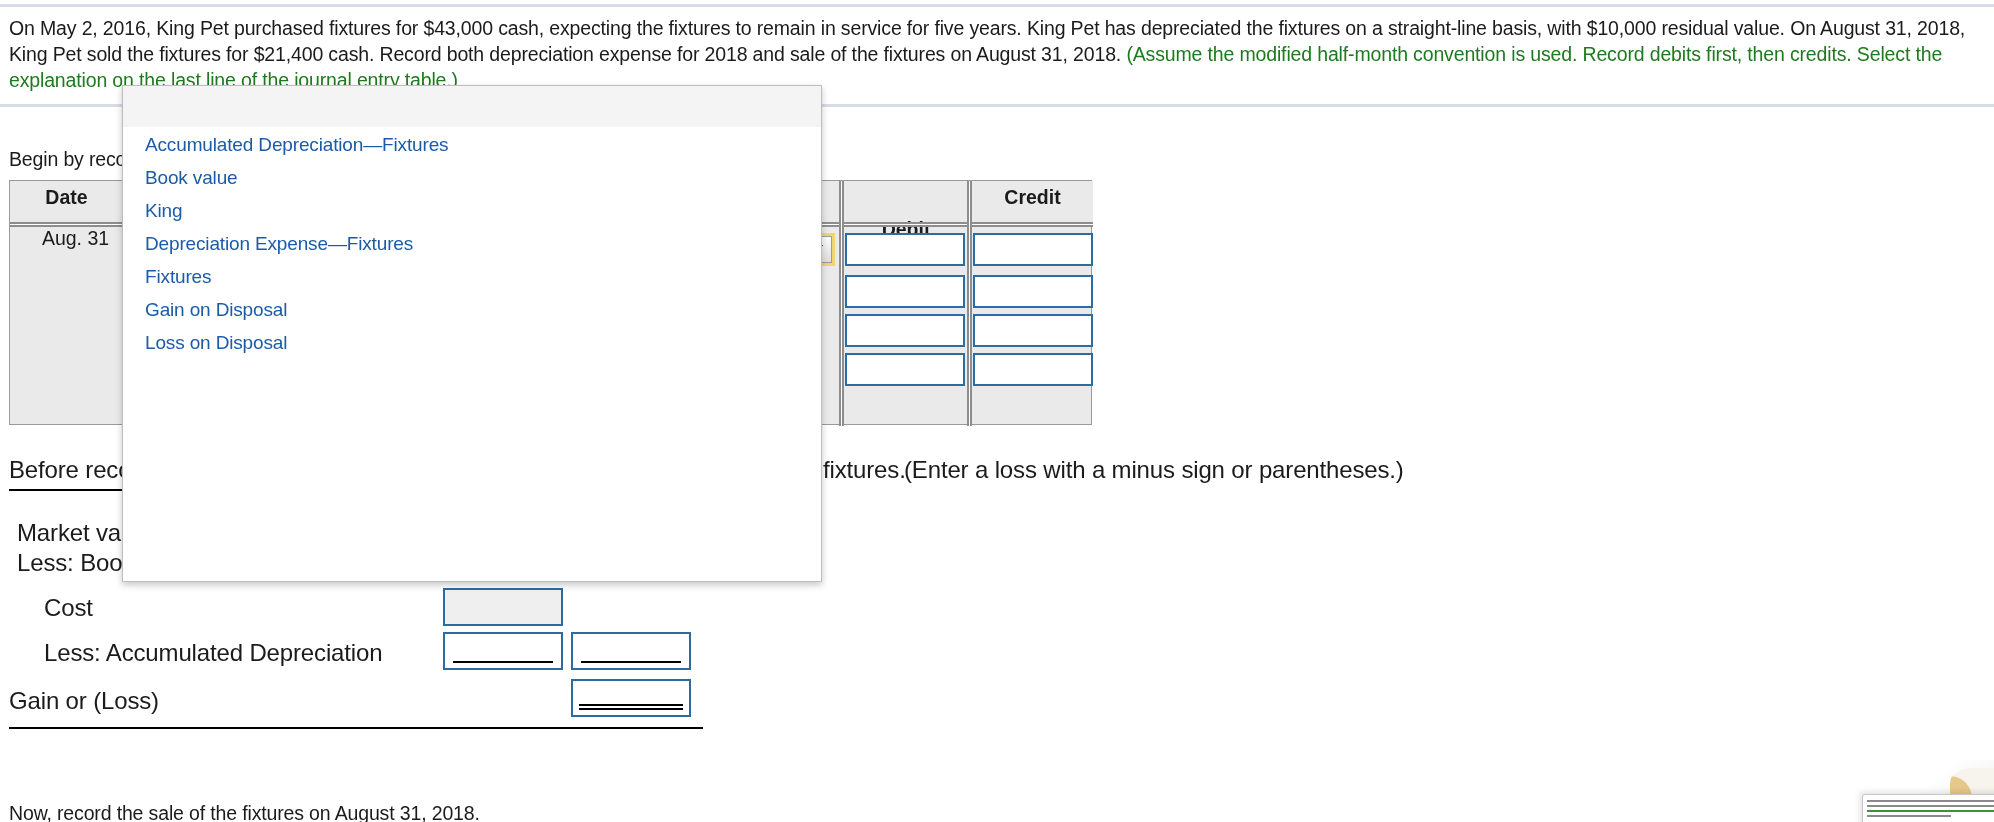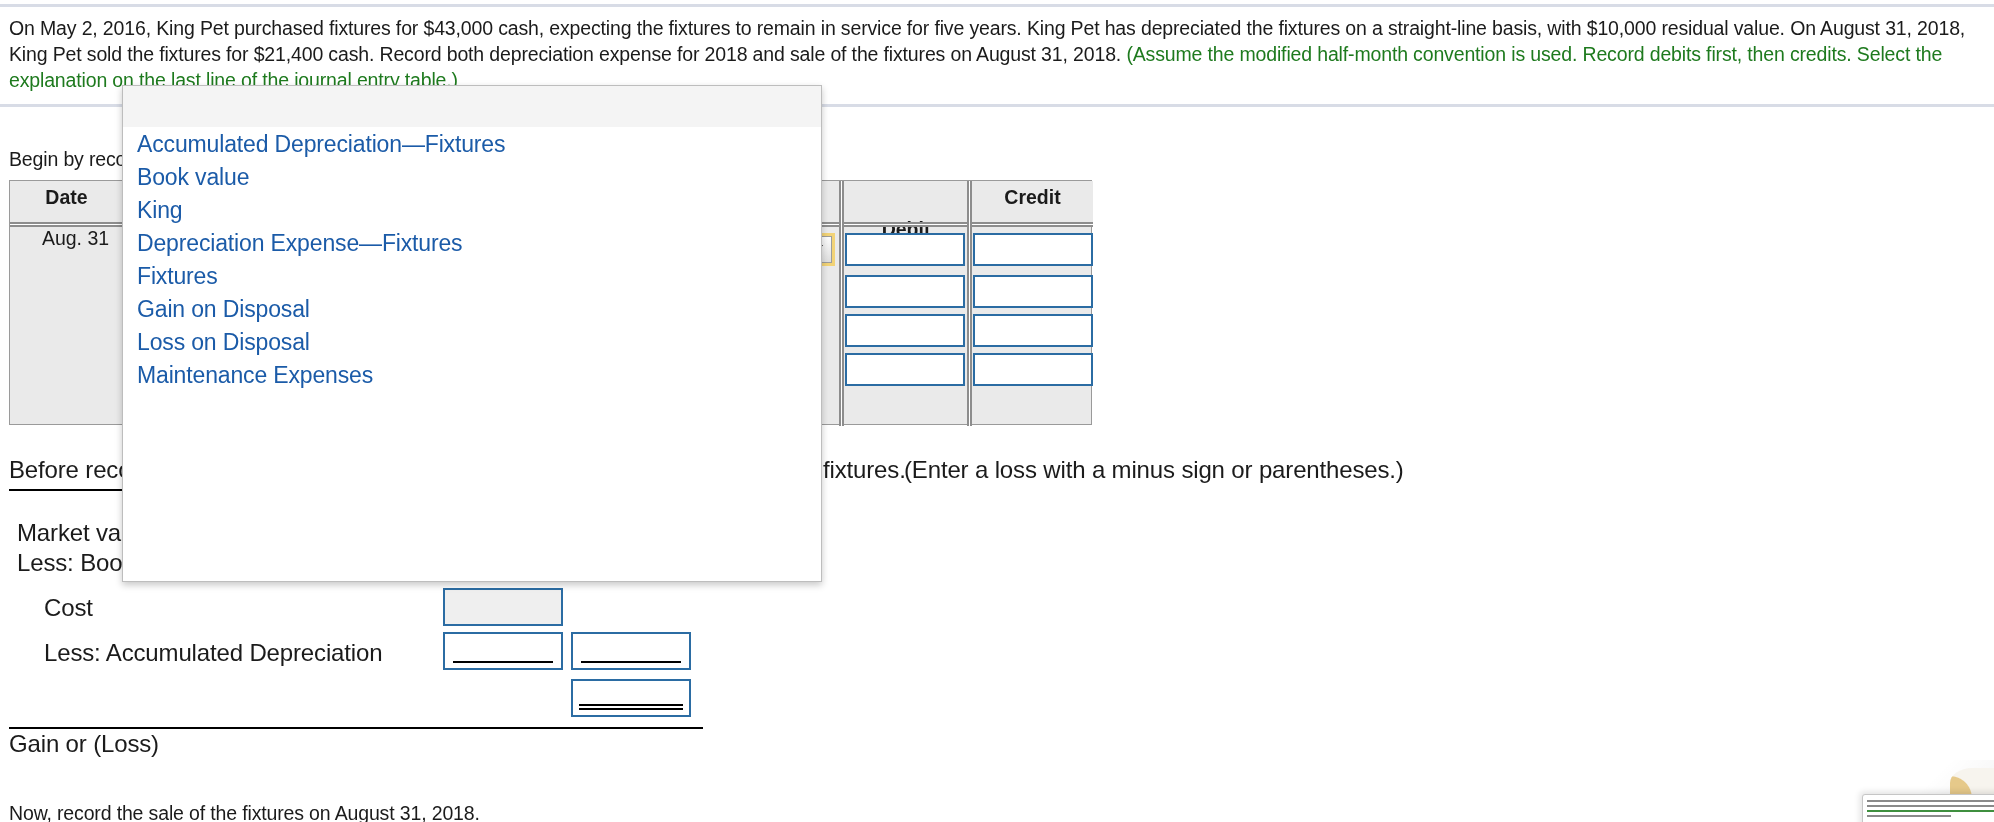--- a/index.html
+++ b/index.html
@@ -147,22 +147,22 @@
     z-index: 50;
   }
   .dd-blank {
     height: 42px;
     background: #f4f4f4;
     border-bottom: 1px solid #ffffff;
   }
   .dd-item {
     height: 33px;
     line-height: 33px;
-    padding-left: 14px;
-    font-size: 23px;
+    padding-left: 22px;
+    font-size: 19px;
     color: #1b5ba8;
     letter-spacing: -0.15px;
     white-space: nowrap;
     cursor: pointer;
   }
   .dd-item:first-of-type { margin-top: 8px; }
 
   
   .calc {
     position: absolute;
@@ -292,21 +292,21 @@
     <div class="calc-line" style="left:0px; top:9px;">Before recor</div>
     <div class="calc-line" style="left:814px; top:9px;">fixtures.</div>
     <div class="calc-line green" style="left:895px; top:9px;">(Enter a loss with a minus sign or parentheses.)</div>
 
     <div class="calc-rule" style="left:0px; top:42px; width:347px;"></div>
 
     <div class="calc-line" style="left:8px;  top:57px;margin-top:15px;">Market valu</div>
     <div class="calc-line" style="left:8px;  top:102px;">Less: Book</div>
     <div class="calc-line" style="left:35px; top:147px;">Cost</div>
     <div class="calc-line" style="left:35px; top:192px;text-align:right;">Less: Accumulated Depreciation</div>
-    <div class="calc-line" style="left:0px;  top:240px;margin-top:43px;">Gain or (Loss)</div>
+    <div class="calc-line" style="left:0px;  top:240px;">Gain or (Loss)</div>
 
     <div class="calc-input shaded" style="left:434px; top:141px;"></div>
 
     <div class="calc-input" style="left:434px; top:185px;">
       <div class="underline-single"></div>
     </div>
     <div class="calc-input" style="left:562px; top:185px;">
       <div class="underline-single"></div>
     </div>
 
@@ -319,21 +319,20 @@
 
   <div class="dropdown">
     <div class="dd-blank"></div>
     <div class="dd-item">Accumulated Depreciation—Fixtures</div>
     <div class="dd-item">Book value</div>
     <div class="dd-item">King</div>
     <div class="dd-item">Depreciation Expense—Fixtures</div>
     <div class="dd-item">Fixtures</div>
     <div class="dd-item">Gain on Disposal</div>
     <div class="dd-item">Loss on Disposal</div>
-    <div class="dd-item">Maintenance Expenses</div>
   </div>
 
   <div class="instr" id="instr-now">Now, record the sale of the fixtures on August 31, 2018.</div>
 
   <div class="page-shadow"></div>
   <div class="preview-corner"></div>
   <div class="preview-card">
     <div class="preview-line"></div>
     <div class="preview-line"></div>
     <div class="preview-line g"></div>

